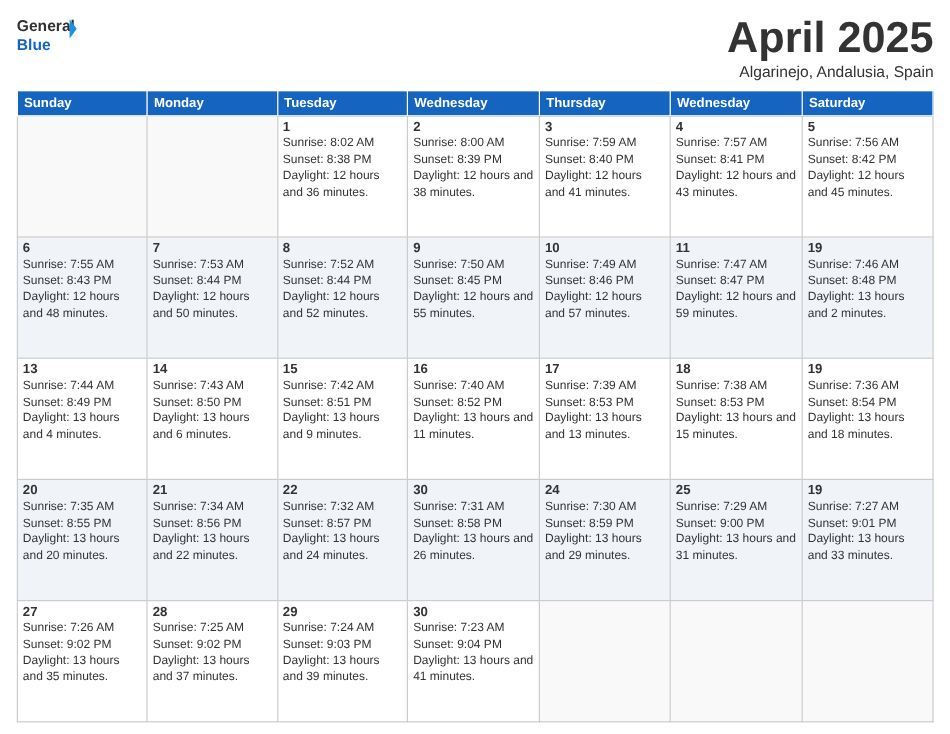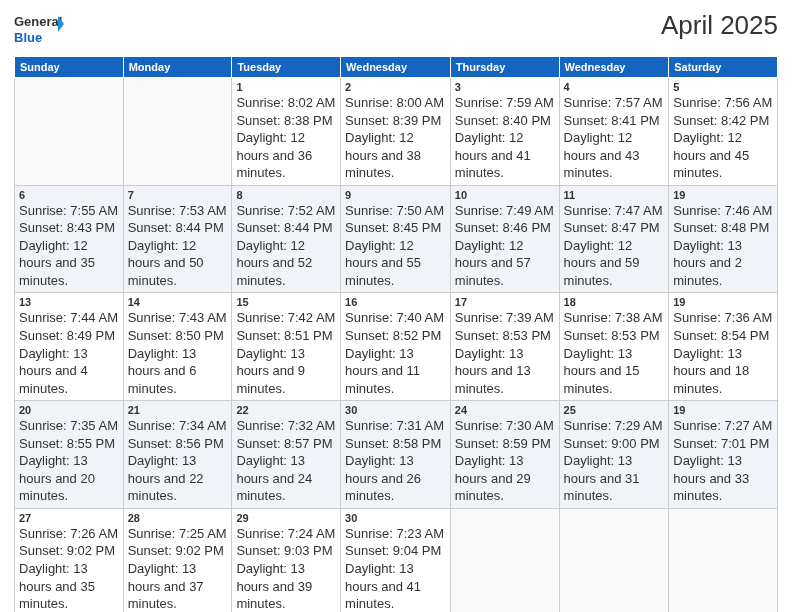--- a/index.html
+++ b/index.html
@@ -25,22 +25,22 @@
     }
     .logo {
       display: flex;
       align-items: center;
       gap: 4px;
     }
     .title-block {
       text-align: right;
     }
     .main-title {
-      font-size: 26px;
-      font-weight: normal;
+      font-size: 36px;
+      font-weight: bold;
       color: #333;
     }
     .subtitle {
       font-size: 13px;
       color: #333;
     }
     .calendar {
       flex: 1;
       border-collapse: collapse;
       width: 100%;
@@ -62,21 +62,21 @@
       height: 78px;
       color: #333;
     }
     .day-num {
       font-weight: bold;
       font-size: 11px;
       display: block;
       margin-bottom: 1px;
     }
     .day-info {
-      font-size: 13px;
+      font-size: 10px;
       line-height: 1.35;
       color: #333;
     }
     .empty-cell {
       background: #f9f9f9;
     }
     .row-alt td {
       background: #f0f4f8;
     }
   </style>
@@ -87,20 +87,21 @@
   <div class="header">
     <div class="logo">
   <svg width="50" height="38" viewBox="0 0 50 38" xmlns="http://www.w3.org/2000/svg">
     <text x="0" y="16" font-size="13" font-weight="bold" fill="#333" font-family="Arial">General</text>
     <text x="0" y="32" font-size="13" font-weight="bold" fill="#1565c0" font-family="Arial">Blue</text>
     <polygon points="44,6 50,14 44,22" fill="#1a8fe3"></polygon>
   </svg>
 </div>
     <div class="title-block">
       <div class="main-title">April 2025</div>
+      <div class="subtitle">Algarinejo, Andalusia, Spain</div>
     </div>
   </div>
 
   <table class="calendar">
     <thead>
       <tr>
         <th>Sunday</th>
         <th>Monday</th>
         <th>Tuesday</th>
         <th>Wednesday</th>
@@ -153,21 +154,21 @@
           <span>Daylight: 12 hours and 45 minutes.</span>
         </div>
       </td>
         </tr>
         <tr class="row-alt">
           <td>
         <span class="day-num">6</span>
         <div class="day-info">
           <span>Sunrise: 7:55 AM</span><br>
           <span>Sunset: 8:43 PM</span><br>
-          <span>Daylight: 12 hours and 35 minutes.</span>
+          <span>Daylight: 12 hours and 48 minutes.</span>
         </div>
       </td>
           <td>
         <span class="day-num">7</span>
         <div class="day-info">
           <span>Sunrise: 7:53 AM</span><br>
           <span>Sunset: 8:44 PM</span><br>
           <span>Daylight: 12 hours and 50 minutes.</span>
         </div>
       </td>
@@ -316,21 +317,21 @@
         <div class="day-info">
           <span>Sunrise: 7:29 AM</span><br>
           <span>Sunset: 9:00 PM</span><br>
           <span>Daylight: 13 hours and 31 minutes.</span>
         </div>
       </td>
           <td>
         <span class="day-num">19</span>
         <div class="day-info">
           <span>Sunrise: 7:27 AM</span><br>
-          <span>Sunset: 7:01 PM</span><br>
+          <span>Sunset: 9:01 PM</span><br>
           <span>Daylight: 13 hours and 33 minutes.</span>
         </div>
       </td>
         </tr>
         <tr>
           <td>
         <span class="day-num">27</span>
         <div class="day-info">
           <span>Sunrise: 7:26 AM</span><br>
           <span>Sunset: 9:02 PM</span><br>

